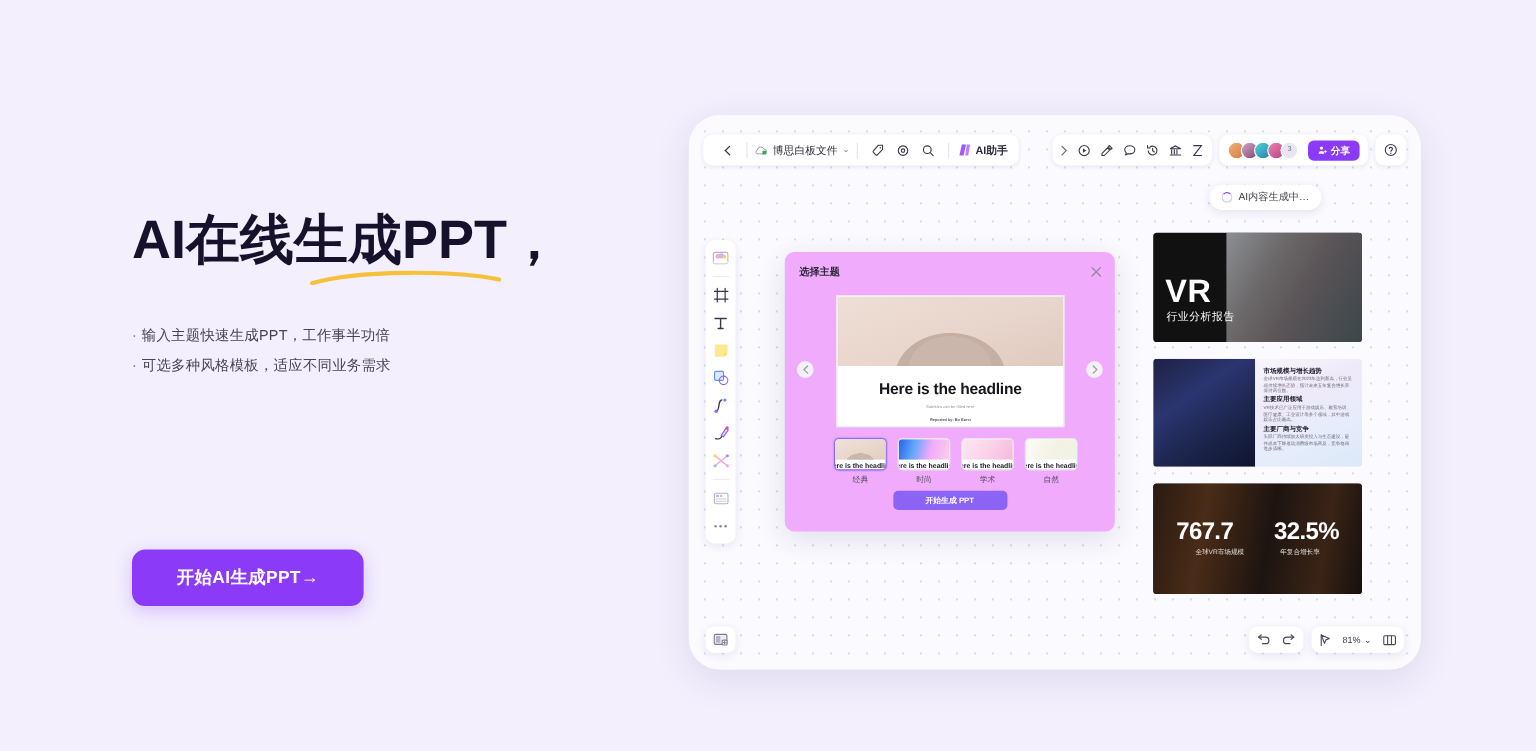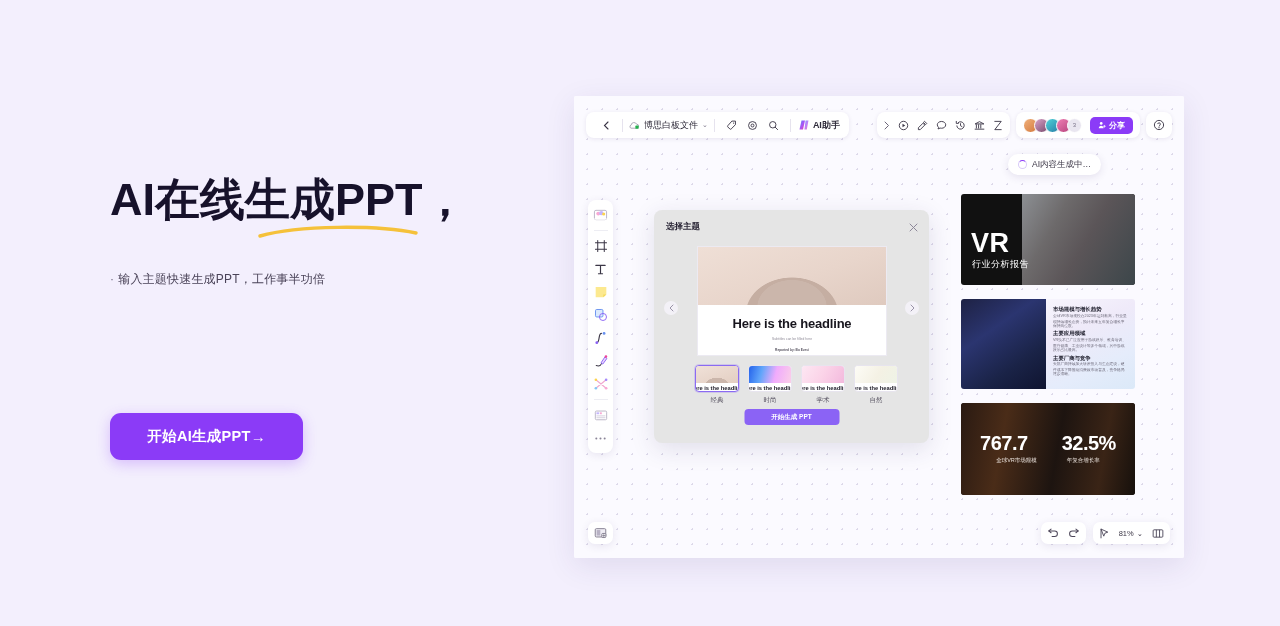--- a/index.html
+++ b/index.html
@@ -24,33 +24,33 @@
     pointer-events: none;
   }
   .hero-bullets { margin-top: 36px; }
   .hero-bullets li {
     list-style: none; font-size: 12px; color: #4a4358;
     line-height: 25px; letter-spacing: .2px;
   }
   .hero-bullets li .dot { color: #6f6880; margin-right: 4px; }
 
   .cta {
-    position: absolute; left: 110px; top: 413px;
+    position: absolute; left: 110px; top: 458px;
     width: 193px; height: 47px; border-radius: 11px;
     background: #8b3bf7; border: none; cursor: pointer;
     display: flex; align-items: center; justify-content: center; gap: 0;
     box-shadow: 0 4px 14px rgba(139,59,247,.28);
   }
   .cta-label { color: #fff; font-size: 14.5px; font-weight: 700; letter-spacing: .3px; }
   .cta-arrow { color: #fff; font-size: 15px; line-height: 1; }
 
   
   .app-frame {
     position: absolute; left: 574px; top: 96px;
-    width: 610px; height: 462px; border-radius: 2px;
+    width: 610px; height: 462px; border-radius: 26px;
     background: #fcfbff; box-shadow: 0 8px 30px rgba(60,40,110,.10);
     overflow: hidden;
   }
   .canvas {
     position: absolute; inset: 0;
     background-color: #fbfaff;
     background-image: radial-gradient(#ddd9ea 1px, transparent 1px);
     background-size: 15px 15px;
     background-position: 6px 6px;
   }
@@ -136,21 +136,21 @@
     height: 22px; background: #fff; border-radius: 7px;
     display: flex; align-items: center; padding: 0 6px; gap: 9px;
     box-shadow: 0 2px 8px rgba(60,40,110,.10);
   }
   .br-item { display: flex; align-items: center; justify-content: center; cursor: pointer; color: #4c4659; }
   .zoom-val { font-size: 7.5px; color: #3b3646; display: flex; align-items: center; gap: 3px; }
 
   
   .modal {
     position: absolute; left: 80px; top: 114px; width: 275px; height: 233px;
-    background: #e5e5e5; border-radius: 8px; box-shadow: 0 6px 24px rgba(50,35,95,.13);
+    background: #f0abfc; border-radius: 8px; box-shadow: 0 6px 24px rgba(50,35,95,.13);
   }
   .modal-title { position: absolute; left: 12px; top: 11px; font-size: 8.5px; color: #2c2838; font-weight: 600; }
   .modal-close { position: absolute; right: 10px; top: 9px; width: 11px; height: 11px; cursor: pointer; }
   .slide-preview {
     position: absolute; left: 43px; top: 36px; width: 190px; height: 110px;
     background: #fff; border: 1px solid #eceaf2; overflow: hidden;
   }
   .slide-img {
     height: 58px; width: 100%;
     background:
@@ -225,20 +225,21 @@
   <div class="hero">
     <h1 class="hero-title">
       <span class="line">AI在线生成PPT，</span>
       <svg class="underline-swoosh" viewBox="0 0 160 14">
         <path d="M2 12 C 40 1, 120 1, 158 9" stroke="#f5c13a" stroke-width="3.4" fill="none" stroke-linecap="round"></path>
       </svg>
     </h1>
 
     <ul class="hero-bullets">
       <li><span class="dot">·</span><span>输入主题快速生成PPT，工作事半功倍</span></li>
+      <li><span class="dot">·</span><span>可选多种风格模板，适应不同业务需求</span></li>
     </ul>
   </div>
 
   <button class="cta">
     <span class="cta-label">开始AI生成PPT</span>
     <span class="cta-arrow">→</span>
   </button>
 
   <div class="app-frame">
     <div class="canvas"></div>

